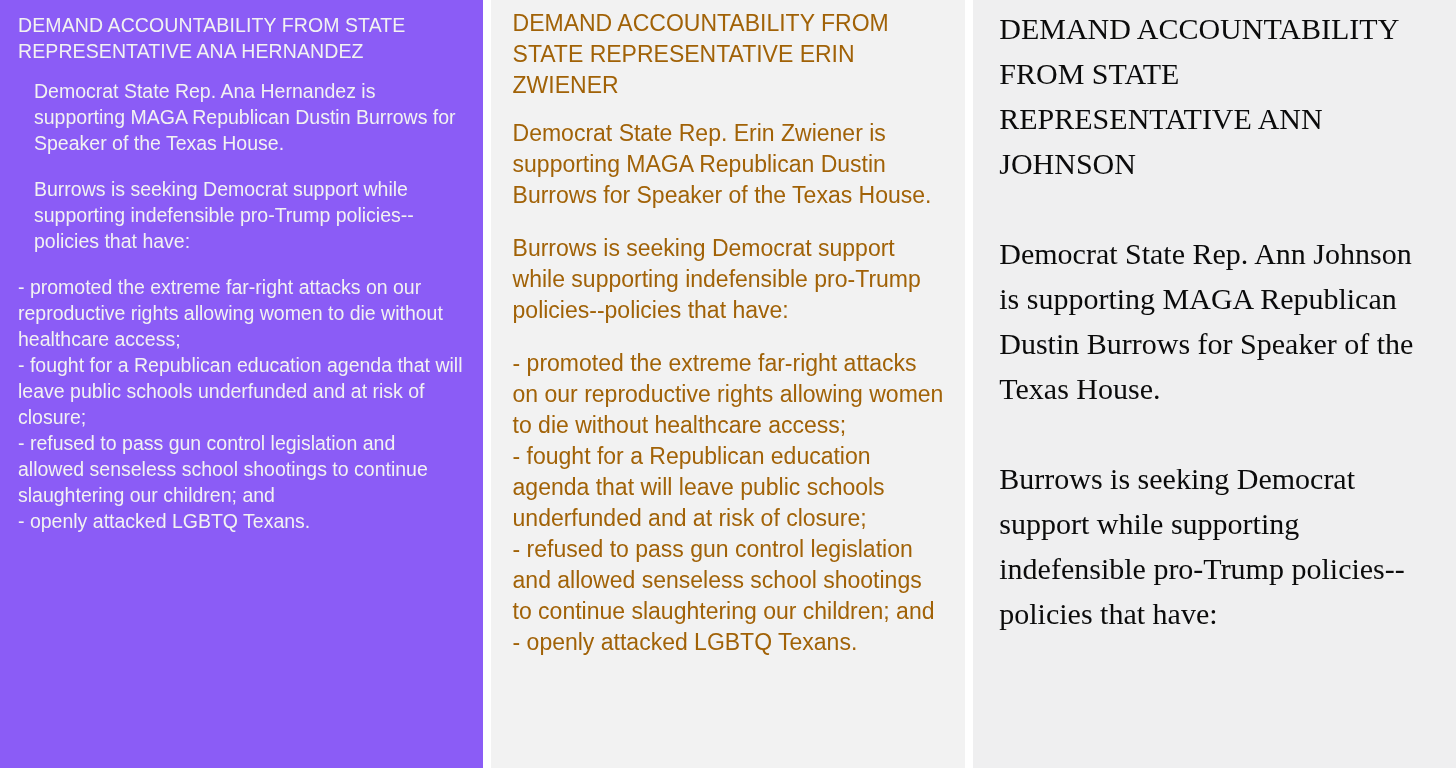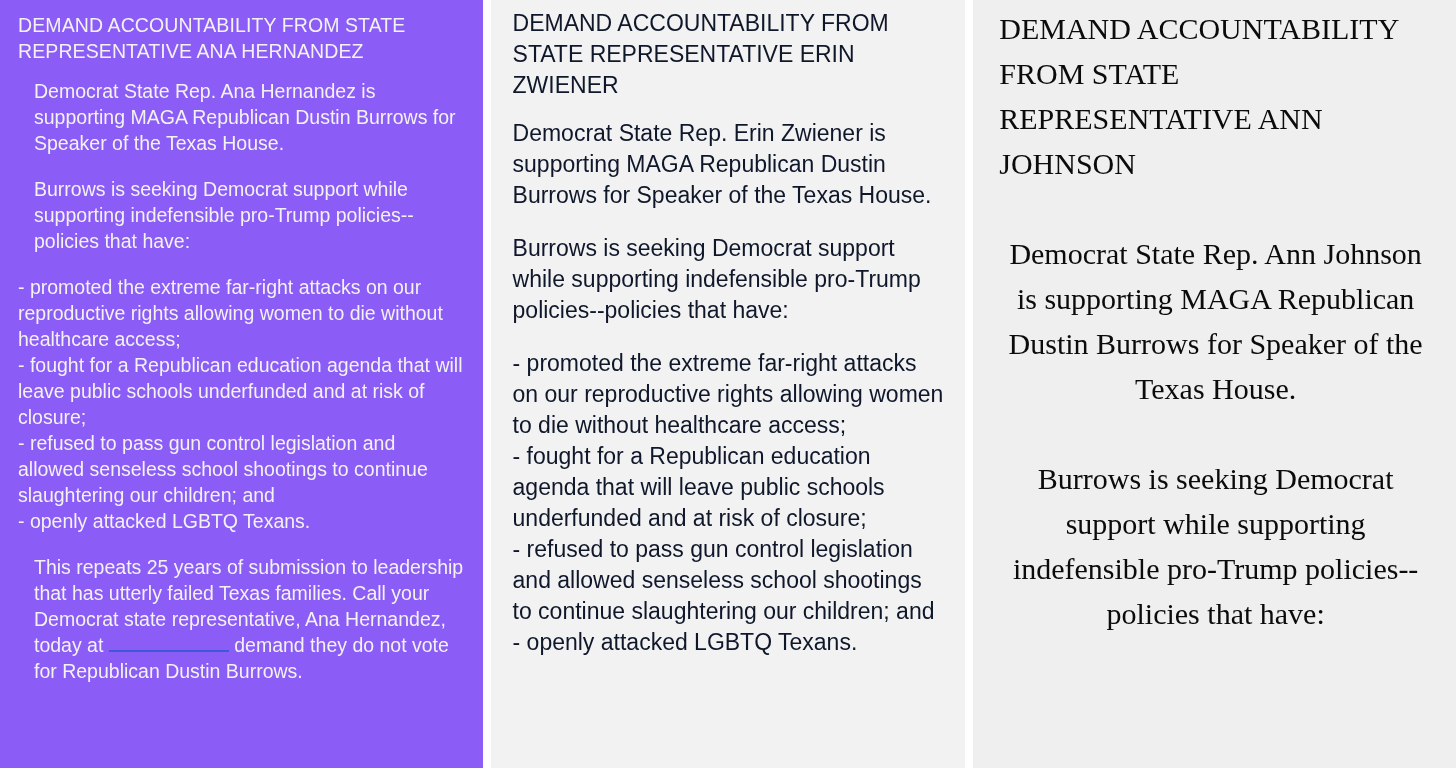--- a/index.html
+++ b/index.html
@@ -56,21 +56,21 @@
     width: 120px;
     border-bottom: 2px solid #3a5bd9;
     height: 14px;
     vertical-align: baseline;
   }
 
   
   .panel-light-a {
     width: 480px;
     background: #f2f2f2;
-    color: #0f172a;
+    color: #a16207;
     padding: 8px 20px 0 22px;
   }
   .panel-light-a .title {
     font-size: 23px;
     line-height: 31px;
     margin: 0 0 17px 0;
     font-weight: 400;
   }
   .panel-light-a p {
     font-size: 23px;
@@ -95,21 +95,20 @@
   .panel-light-b .title {
     font-size: 30px;
     line-height: 45px;
     margin: 0 0 45px 0;
     font-weight: 400;
   }
   .panel-light-b p {
     font-size: 30px;
     line-height: 45px;
     margin: 0 0 45px 0;
-    text-align: center;
   }
 
   .gap {
     width: 8px;
     background: #ffffff;
     flex: 0 0 auto;
   }
 </style>
 </head>
 <body>
@@ -117,25 +116,20 @@
 <div class="board">
 
   <section class="panel panel-dark">
     <h1 class="title">DEMAND ACCOUNTABILITY FROM STATE REPRESENTATIVE ANA HERNANDEZ</h1>
     <p>Democrat State Rep. Ana Hernandez is supporting MAGA Republican Dustin Burrows for Speaker of the Texas House.</p>
     <p>Burrows is seeking Democrat support while supporting indefensible pro-Trump policies--policies that have:</p>
     <div class="bullets">- promoted the extreme far-right attacks on our reproductive rights allowing women to die without healthcare access;
 - fought for a Republican education agenda that will leave public schools underfunded and at risk of closure;
 - refused to pass gun control legislation and allowed senseless school shootings to continue slaughtering our children; and
 - openly attacked LGBTQ Texans.</div>
-    <p>
-      <span>This repeats 25 years of submission to leadership that has utterly failed Texas families. Call your Democrat state representative, Ana Hernandez, today at</span>
-      <span class="phone-blank"></span>
-      <span>demand they do not vote for Republican Dustin Burrows.</span>
-    </p>
   </section>
 
   <div class="gap"></div>
 
   <section class="panel panel-light-a">
     <h1 class="title">DEMAND ACCOUNTABILITY FROM STATE REPRESENTATIVE ERIN ZWIENER</h1>
     <p>Democrat State Rep. Erin Zwiener is supporting MAGA Republican Dustin Burrows for Speaker of the Texas House.</p>
     <p>Burrows is seeking Democrat support while supporting indefensible pro-Trump policies--policies that have:</p>
     <div class="bullets">- promoted the extreme far-right attacks on our reproductive rights allowing women to die without healthcare access;
 - fought for a Republican education agenda that will leave public schools underfunded and at risk of closure;

